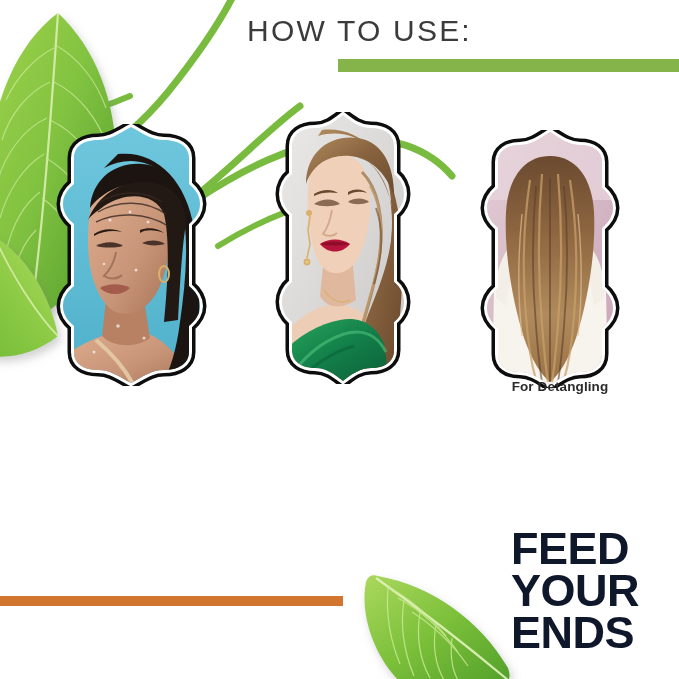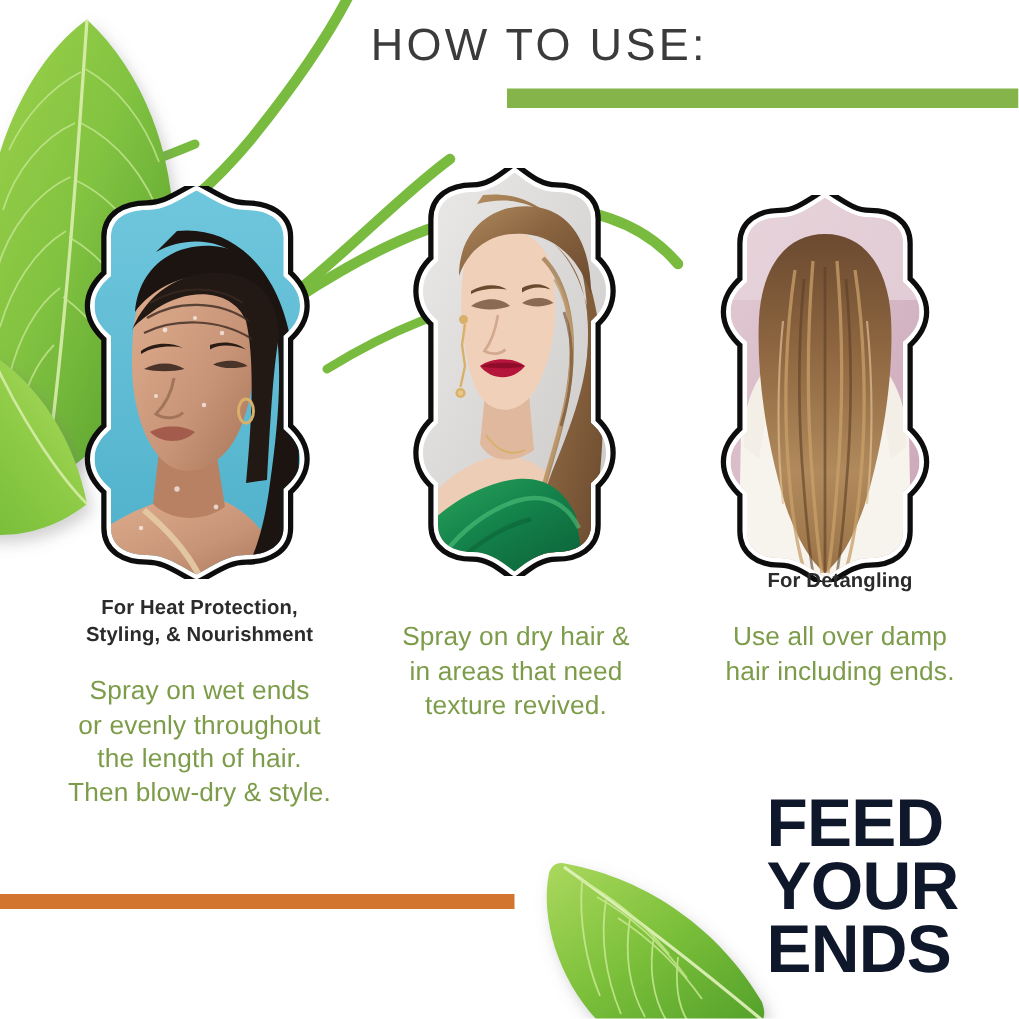--- a/index.html
+++ b/index.html
@@ -445,39 +445,26 @@
             <g fill="none" stroke="#e0c094" stroke-width="1.4" opacity=".7">
               <path d="M 54 84 C 50 124 50 170 54 206"></path>
               <path d="M 110 84 C 114 124 114 170 110 206"></path>
             </g>
           </g>
         </svg>
       </div>
     </div>
   </div>
 
-  <div class="col" style="left:8px;top:396px;width:250px;">
-    <div class="caption">For Heat Protection,
-Styling, &amp; Nourishment</div>
-    <div class="body-text">Spray on wet ends
-or evenly throughout
-the length of hair.
-Then blow-dry &amp; style.</div>
-  </div>
 
   <div class="col" style="left:230px;top:396px;width:228px;">
-    <div class="body-text">Spray on dry hair &amp;
-in areas that need
-texture revived.</div>
   </div>
 
   <div class="col" style="left:446px;top:378px;width:228px;">
     <div class="caption">For Detangling</div>
-    <div class="body-text">Use all over damp
-hair including ends.</div>
   </div>
 
   <div class="orange-rule"></div>
 
   <div class="watermark">FEED
 YOUR
 ENDS</div>
 
 </div>
 

